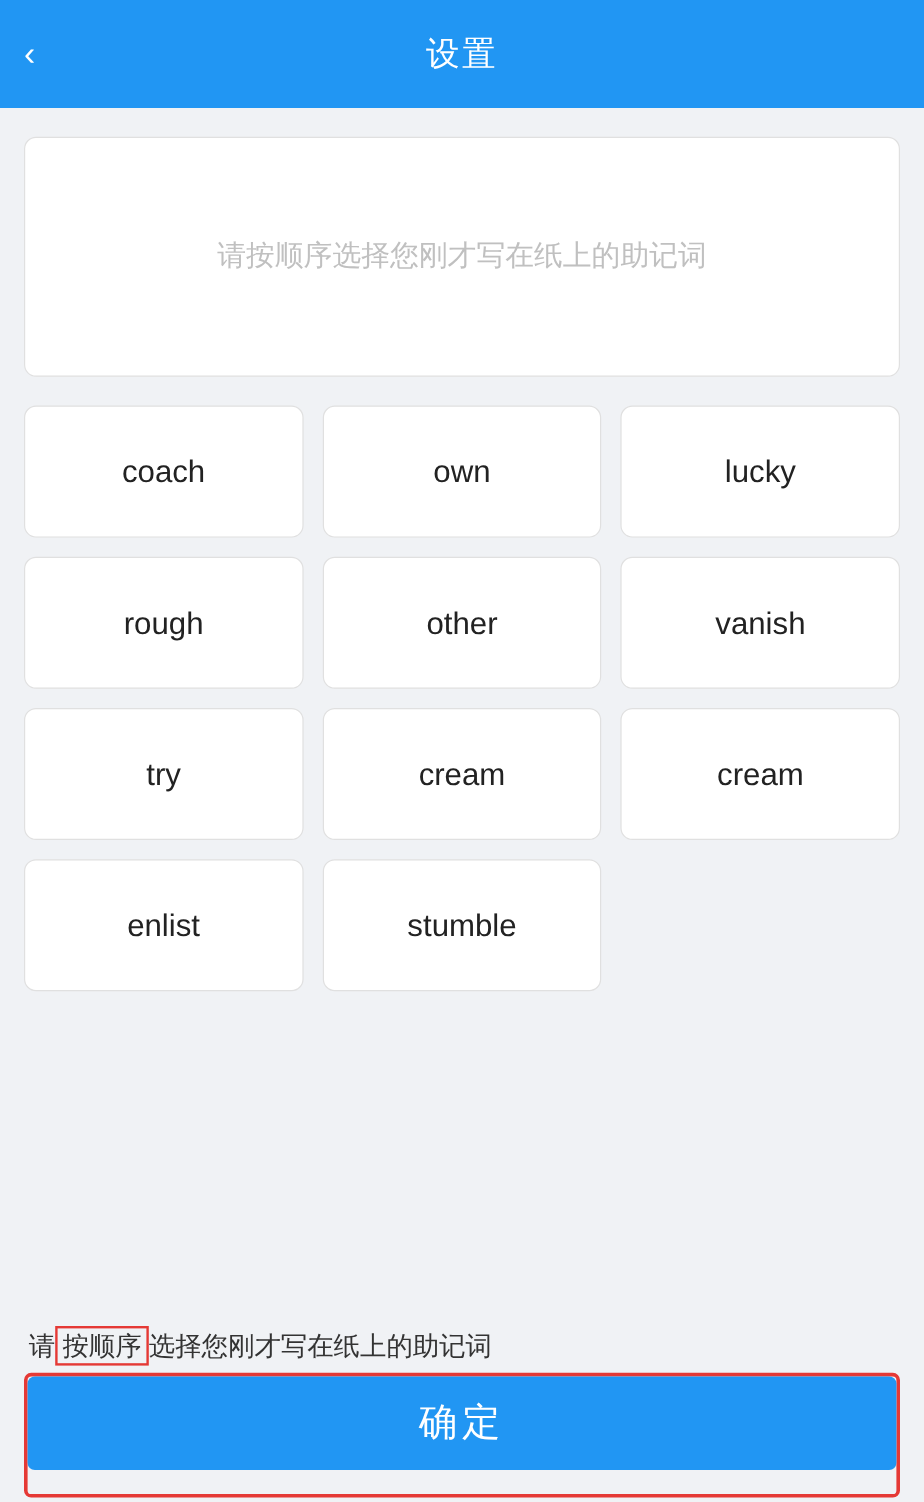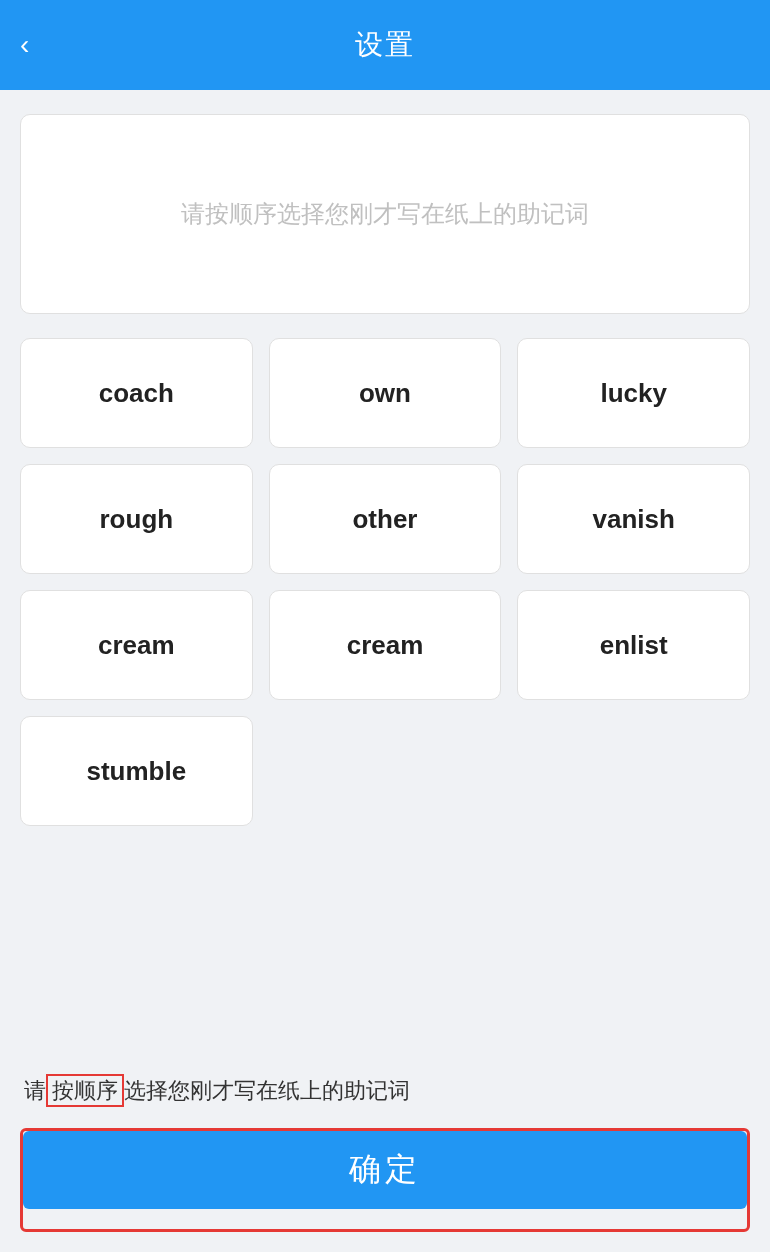--- a/index.html
+++ b/index.html
@@ -76,21 +76,21 @@
       border-radius: 10px;
       padding: 28px 16px;
       font-size: 26px;
       color: #222;
       text-align: center;
       cursor: pointer;
       display: flex;
       align-items: center;
       justify-content: center;
       min-height: 110px;
-      font-weight: 700;
+      font-weight: 400;
     }
 
     
     .instruction {
       font-size: 22px;
       color: #333;
       line-height: 1.6;
       padding: 0 4px;
     }
     .instruction .highlight {
@@ -115,24 +115,24 @@
       width: 100%;
       height: 78px;
       cursor: pointer;
       letter-spacing: 4px;
       display: flex;
       align-items: center;
       justify-content: center;
     }
 
     .bottom-section {
-      padding: 0 20px 20px;
+      padding: 0 20px 4px;
       display: flex;
       flex-direction: column;
-      gap: 20px;
+      gap: 5px;
     }
   </style>
 </head>
 <body>
 
 <div class="header">
   <span class="header-back">‹</span>
   <span class="header-title">设置</span>
 </div>
 
@@ -143,20 +143,21 @@
   </div>
 
   <div class="word-grid" id="word-grid">
 
   <button class="word-btn">coach</button>
       <button class="word-btn">own</button>
       <button class="word-btn">lucky</button>
       <button class="word-btn">rough</button>
       <button class="word-btn">other</button>
       <button class="word-btn">vanish</button>
+      <button class="word-btn">try</button>
       <button class="word-btn">cream</button>
       <button class="word-btn">cream</button>
       <button class="word-btn">enlist</button>
       <button class="word-btn">stumble</button>
     </div>
 
 </div>
 
 <div class="bottom-section">
 

